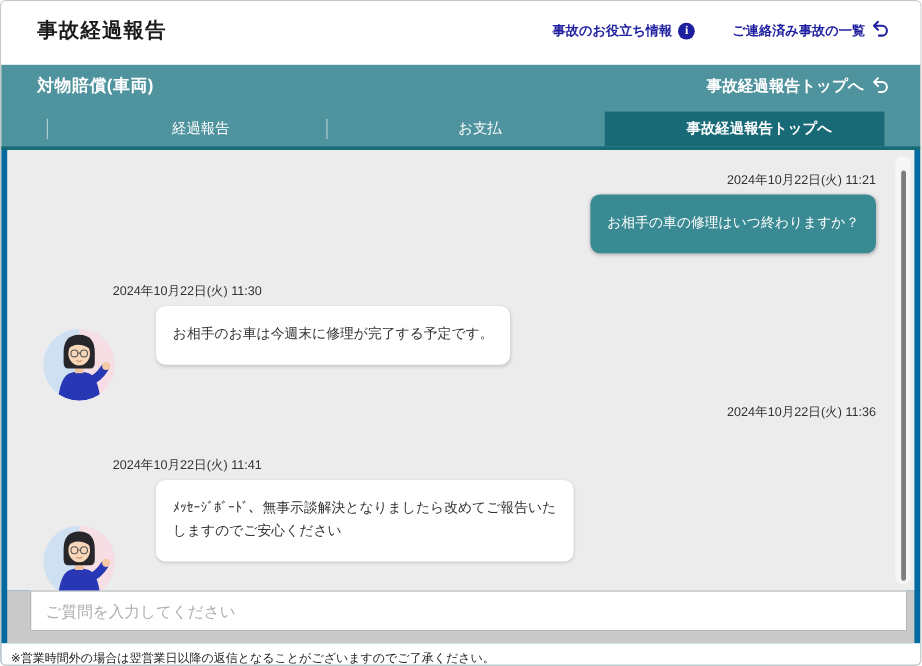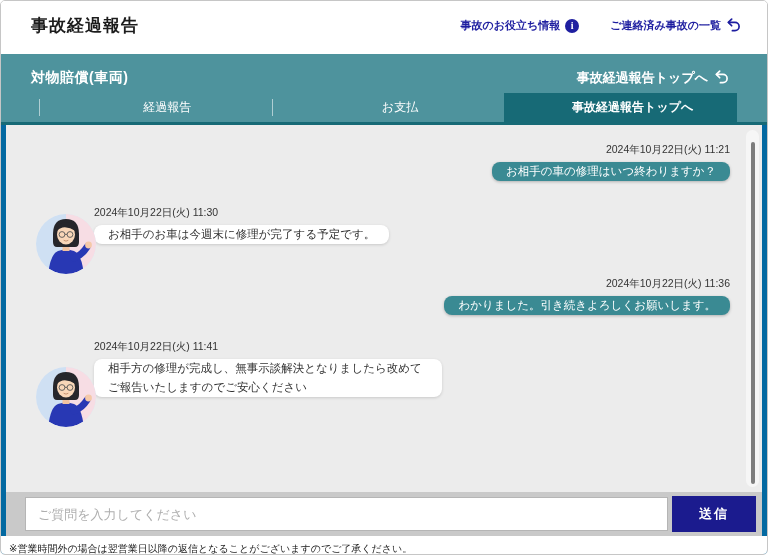--- a/index.html
+++ b/index.html
@@ -30,22 +30,22 @@
     background: #1e1ea0; color: #fff;
     font-size: 10px; font-weight: bold; font-family: "Liberation Serif", serif;
     display: inline-flex; align-items: center; justify-content: center;
     line-height: 1;
   }
   .undo-svg { display: inline-block; }
 
   
   .teal-bar { background: #4e939d; padding-top: 9px; flex: none; }
   .teal-row1 {
-    display: flex; align-items: flex-end;
-    padding: 0 38px 0 30px; height: 24px;
+    display: flex; align-items: flex-start;
+    padding: 0 26px 0 30px; height: 24px;
   }
   .section-title { color: #fff; font-size: 14px; font-weight: bold; letter-spacing: 0.5px; }
   .teal-top-link {
     margin-left: auto; display: flex; align-items: center; gap: 6px;
     color: #fff; font-size: 13px; font-weight: bold; cursor: pointer;
   }
   .tabs-row {
     display: flex; height: 29px; margin: 6px 30px 0 38px;
   }
   .tab {
@@ -64,47 +64,47 @@
   .chat {
     position: relative; margin: 0 5px; background: #ececec;
     height: 367px; flex: none;
     padding: 18px 32px 0 30px; overflow: hidden;
   }
   .msg { margin-bottom: 25px; }
   .msg-right { display: flex; flex-direction: column; align-items: flex-end; }
   .msg-time { font-size: 10.5px; color: #333; margin-bottom: 5px; }
   .bubble {
     font-size: 11.5px; line-height: 1.65; border-radius: 8px;
-    padding: 0 14px; width: fit-content;
+    padding: 15px 14px; width: fit-content;
     box-shadow: 0 1px 3px rgba(0,0,0,0.25);
   }
   .bubble-teal { background: #3a8a93; color: #fff; }
   .msg-left { position: relative; padding-left: 58px; margin-bottom: 33px; }
-  .bubble-white { background: #fff; color: #333; max-width: 348px; box-shadow: 0 1px 3px rgba(0,0,0,0.15); }
+  .bubble-white { background: #fff; color: #333; max-width: 348px; box-shadow: 0 1px 3px rgba(0,0,0,0.15); margin-left: 36px; }
   .avatar {
     position: absolute; left: 0; bottom: -30px;
     width: 60px; height: 60px; border-radius: 50%; overflow: hidden;
     background: #dfe8f2; flex: none;
   }
   .avatar svg { display: block; }
 
   
   .sb-track {
     position: absolute; top: 5px; bottom: 5px; right: 3px; width: 13px;
     background: #f6f6f6; border-radius: 7px;
   }
   .sb-thumb {
     position: absolute; top: 12px; right: 4px; width: 4px; height: 342px;
     background: #7d7d7d; border-radius: 2px;
   }
 
   
   .composer {
     margin: 0 5px; background: #c9c9c9; height: 44px; flex: none;
-    display: flex; align-items: center; padding: 0 6px 0 19px; gap: 4px;
+    display: flex; align-items: flex-start; padding: 0 6px 0 19px; gap: 4px;
   }
   .composer input {
     flex: 1; height: 34px; border: 1px solid #b5b5b5; background: #fff;
     font-size: 13px; padding: 0 12px; color: #444; outline: none;
     font-family: "Liberation Sans", "DejaVu Sans", sans-serif;
   }
   .composer input::placeholder { color: #aeaeae; }
   .send-btn {
     width: 84px; height: 36px; border: none; background: #1b1b8e; color: #fff;
     font-size: 13px; font-weight: bold; cursor: pointer; letter-spacing: 2px;
@@ -195,21 +195,20 @@
               <path d="M28 26.5 Q30 28 32 26.5" fill="none" stroke="#c08a6a" stroke-width="0.9" stroke-linecap="round"></path>
             </g>
           </svg>
         </span>
         <div class="msg-time">2024年10月22日(火) 11:30</div>
         <div class="bubble bubble-white">お相手のお車は今週末に修理が完了する予定です。</div>
       </div>
 
       <div class="msg msg-right">
         <div class="msg-time">2024年10月22日(火) 11:36</div>
-        <div class="bubble bubble-teal">わかりました。引き続きよろしくお願いします。</div>
       </div>
 
       <div class="msg msg-left">
         <span class="avatar">
           <svg width="60" height="60" viewBox="0 0 60 60">
             <defs>
                 <clipPath id="avc2">
                   <circle cx="30" cy="30" r="30"></circle>
                 </clipPath>
               </defs>
@@ -224,29 +223,28 @@
               <ellipse cx="30" cy="20.5" rx="9" ry="10" fill="#f8d6b8"></ellipse>
               <path d="M20.5 17 Q21.5 8.5 30 8 Q38.5 8.5 39.5 17 Q33 12.5 26.5 13.5 Q22.5 14.5 20.5 17 Z" fill="#26262b"></path>
               <circle cx="26" cy="20.5" r="2.9" fill="none" stroke="#555" stroke-width="0.9"></circle>
               <circle cx="34" cy="20.5" r="2.9" fill="none" stroke="#555" stroke-width="0.9"></circle>
               <line x1="28.9" y1="20.3" x2="31.1" y2="20.3" stroke="#555" stroke-width="0.9"></line>
               <path d="M28 26.5 Q30 28 32 26.5" fill="none" stroke="#c08a6a" stroke-width="0.9" stroke-linecap="round"></path>
             </g>
           </svg>
         </span>
         <div class="msg-time">2024年10月22日(火) 11:41</div>
-        <div class="bubble bubble-white">相手方の修理が完成し、無事示談解決となりましたら改めてご報告いたしますのでご安心ください</div>
+        <div class="bubble bubble-white">ﾒｯｾｰｼﾞﾎﾞｰﾄﾞ、無事示談解決となりましたら改めてご報告いたしますのでご安心ください</div>
       </div>
 
       <div class="sb-track">
         <div class="sb-thumb"></div>
       </div>
     </div>
 
     <div class="composer">
       <input type="text" placeholder="ご質問を入力してください" style="">
-      <button class="send-btn">送信</button>
     </div>
 
     <div class="footer-note">※営業時間外の場合は翌営業日以降の返信となることがございますのでご了承ください。</div>
   </div>
 
 </div>
 
 </body></html>

